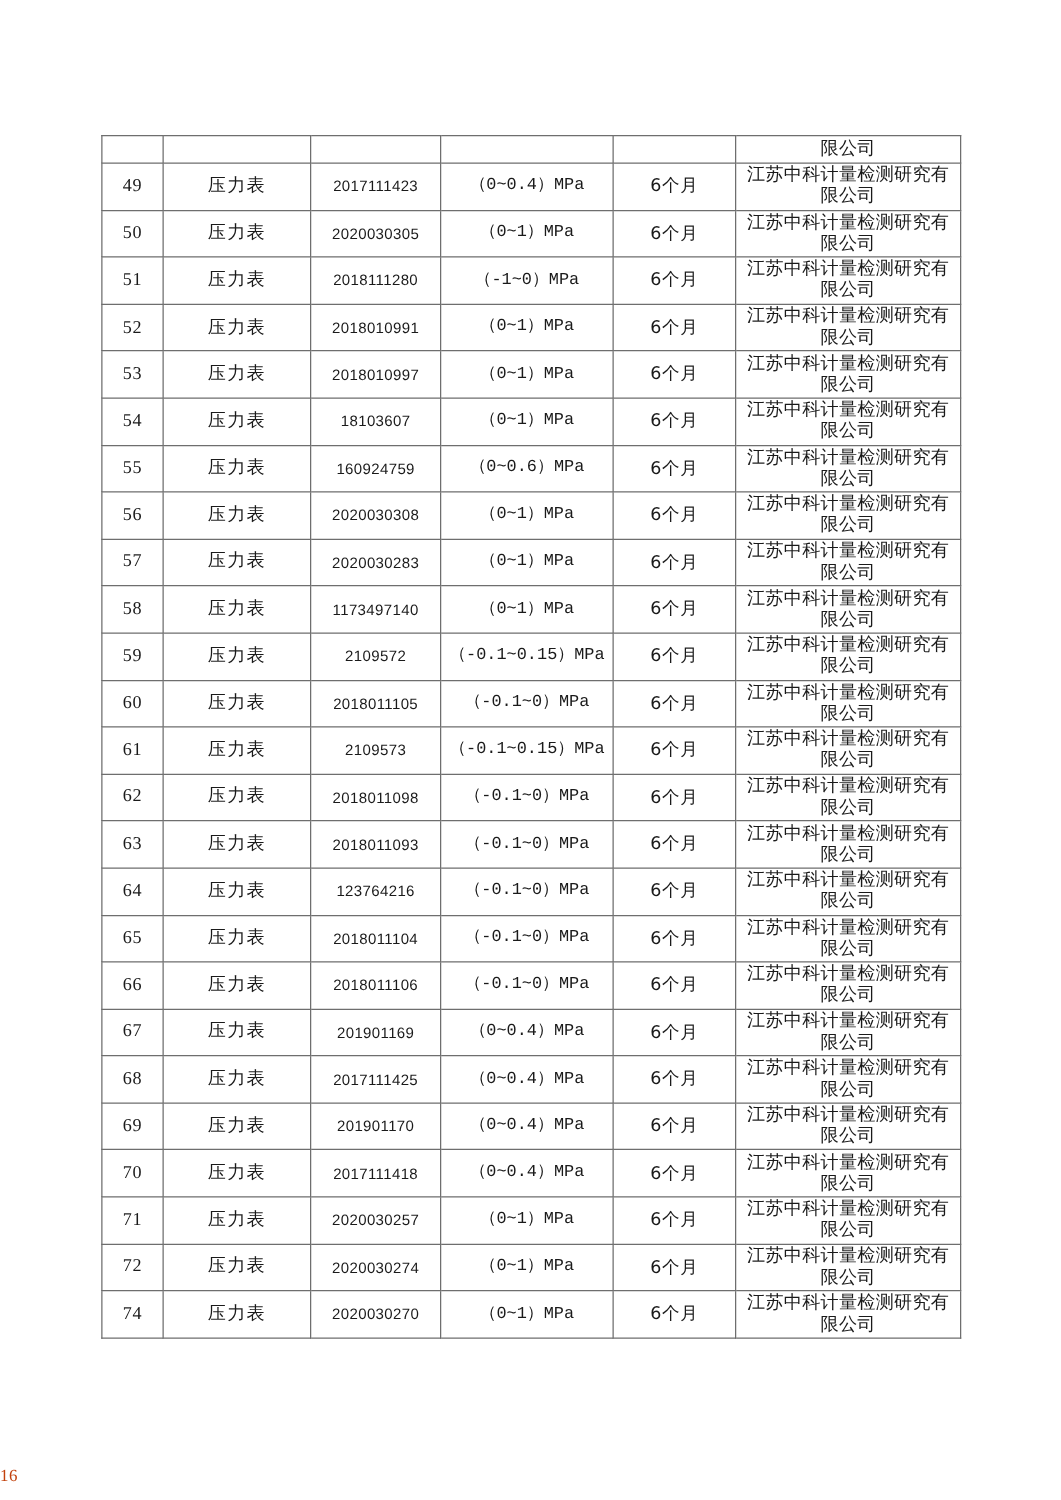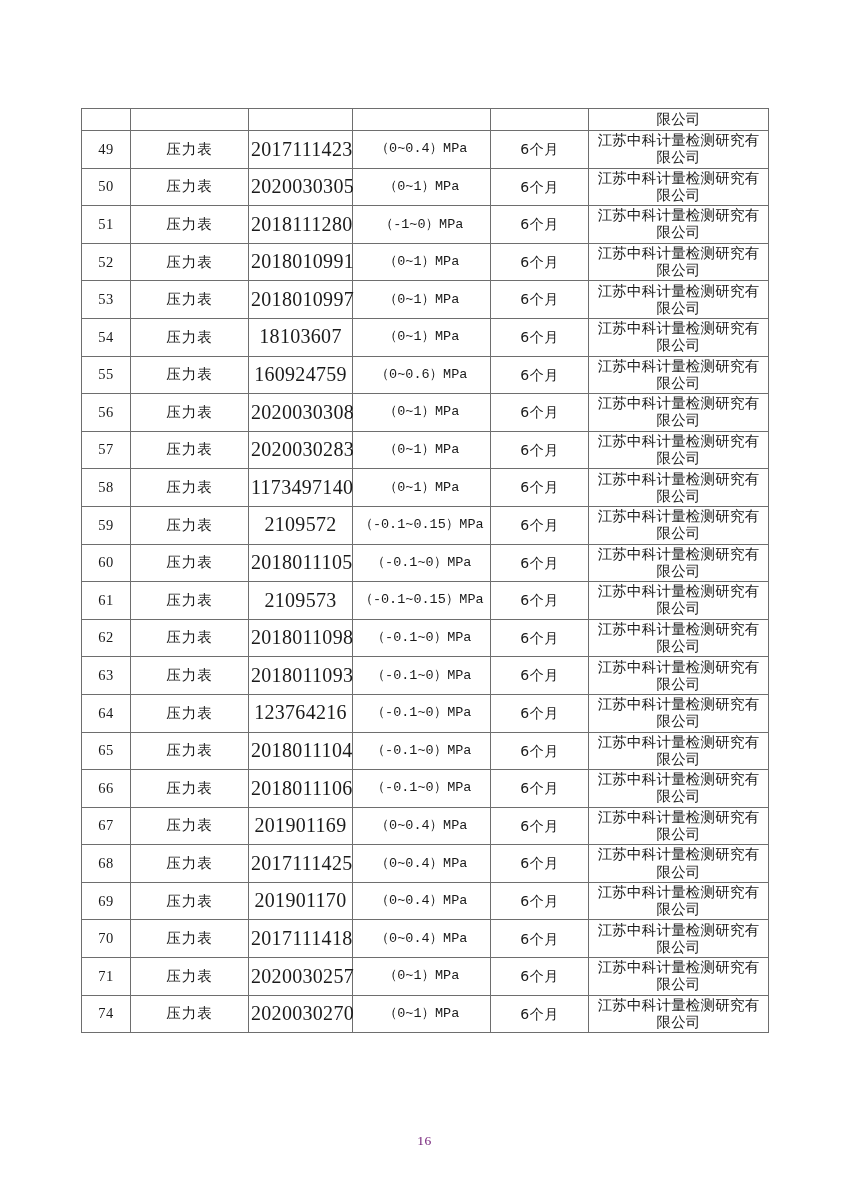--- a/index.html
+++ b/index.html
@@ -56,22 +56,22 @@
     font-size: 14.5px;
     letter-spacing: 0.5px;
   }
   .cell-name {
     font-family: "DejaVu Sans", "Liberation Sans", sans-serif;
     font-size: 14.5px;
     letter-spacing: 1px;
     margin-left: 20px;
   }
   .cell-sn {
-    font-family: Liberation Serif, serif;
-    font-size: 20px;
+    font-family: Liberation Sans, sans-serif;
+    font-size: 12px;
     letter-spacing: 0.3px;
   }
   .cell-range {
     font-family: "Liberation Mono", "DejaVu Sans Mono", monospace;
     font-size: 13.5px;
     letter-spacing: 0px;
     white-space: nowrap;
   }
   .cell-cycle {
     font-family: "DejaVu Sans", "Liberation Sans", sans-serif;
@@ -91,26 +91,25 @@
   tr.continuation-row td { height: 21px; }
   tr.continuation-row .cell-org {
     font-family: "DejaVu Sans", "Liberation Sans", sans-serif;
     font-size: 14.5px;
   }
 
   
   .page-number {
     position: absolute;
     left: 0;
-    top: 1133px;
+    top: 1173px;
     width: 849px;
-    text-align: center;
     font-family: "Liberation Serif", "DejaVu Serif", serif;
     font-size: 13.5px;
-    color: #701a75;
+    color: #c2410c;
     letter-spacing: 0.5px;
   }
 </style>
 </head>
 <body>
 
 <div class="page">
 
   <table class="doc-table">
     <colgroup>
@@ -379,20 +378,31 @@
           <td class="cell-name">压力表</td>
           <td class="cell-sn">2020030257</td>
           <td class="cell-range">（0~1）MPa</td>
           <td class="cell-cycle">6个月</td>
           <td class="cell-org">
             <div>江苏中科计量检测研究有</div>
             <div>限公司</div>
           </td>
         </tr>
         <tr class="data-row">
+          <td class="cell-idx">72</td>
+          <td class="cell-name">压力表</td>
+          <td class="cell-sn">2020030274</td>
+          <td class="cell-range">（0~1）MPa</td>
+          <td class="cell-cycle">6个月</td>
+          <td class="cell-org">
+            <div>江苏中科计量检测研究有</div>
+            <div>限公司</div>
+          </td>
+        </tr>
+        <tr class="data-row">
           <td class="cell-idx">74</td>
           <td class="cell-name">压力表</td>
           <td class="cell-sn">2020030270</td>
           <td class="cell-range">（0~1）MPa</td>
           <td class="cell-cycle">6个月</td>
           <td class="cell-org">
             <div>江苏中科计量检测研究有</div>
             <div>限公司</div>
           </td>
         </tr>

